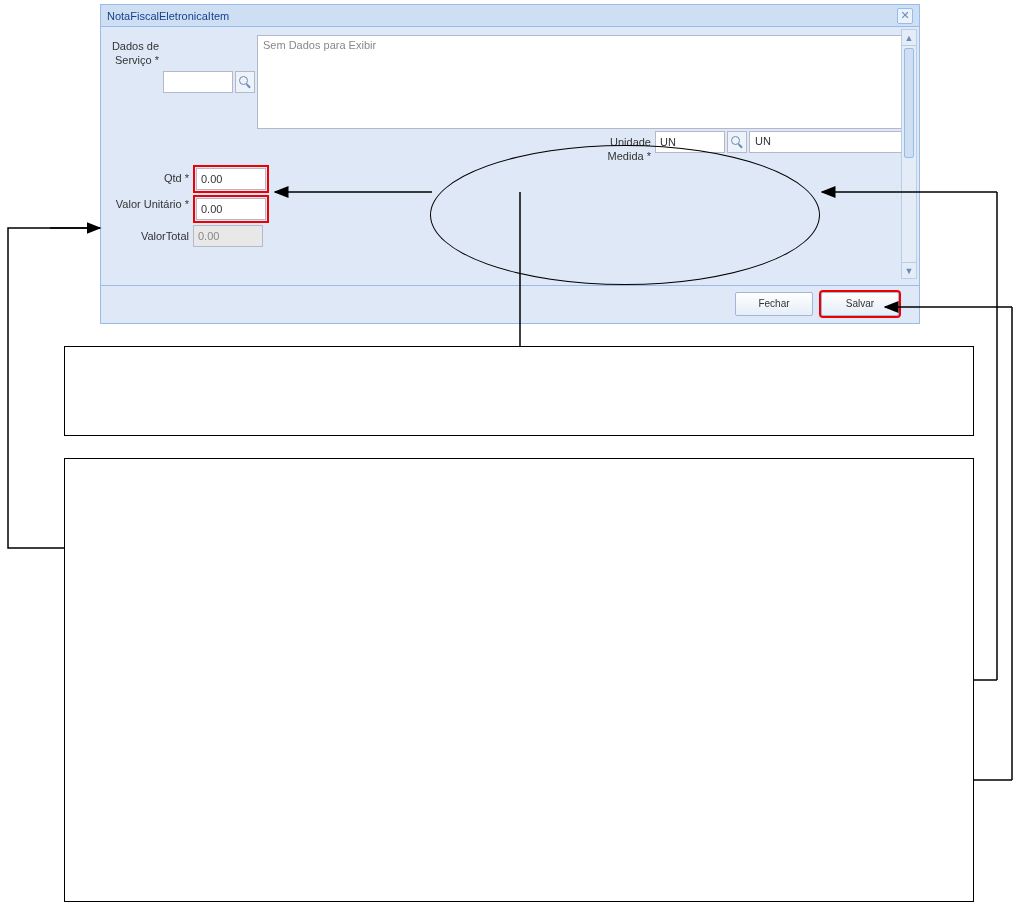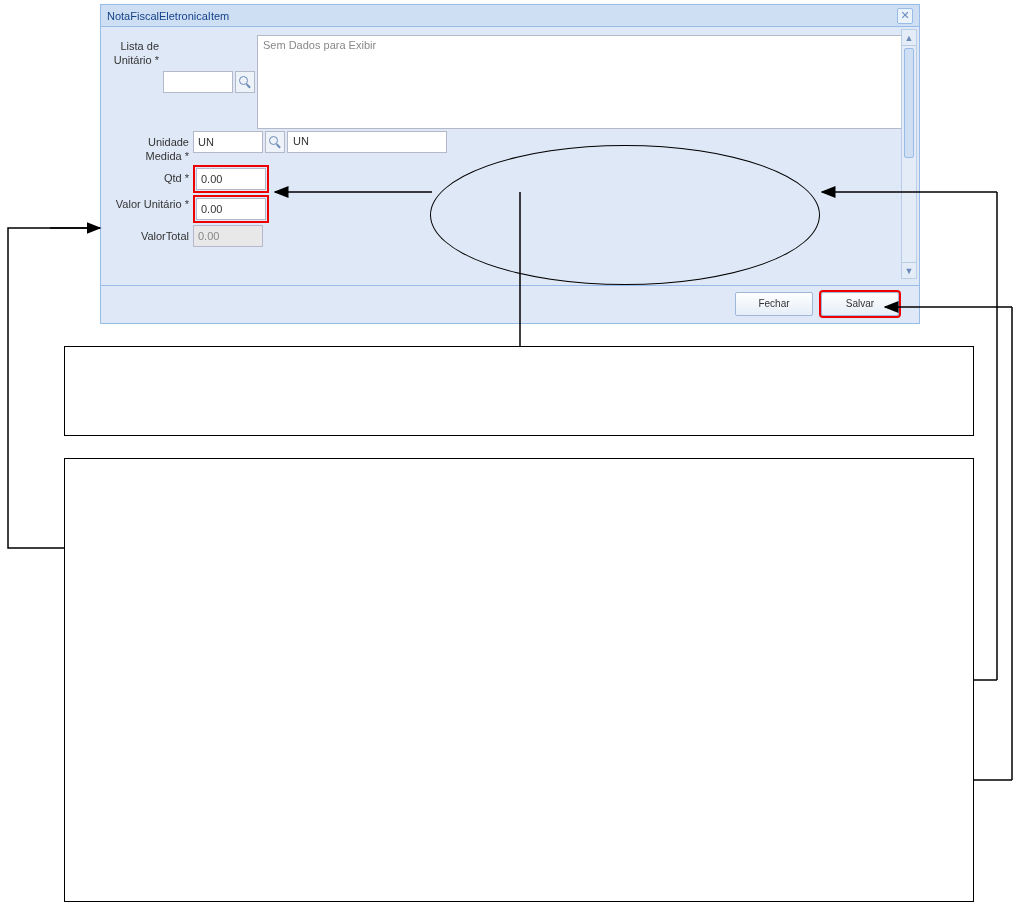--- a/index.html
+++ b/index.html
@@ -235,31 +235,31 @@
 
 <div class="window">
   <div class="window-header">
     <span class="window-title">NotaFiscalEletronicaItem</span>
     <span class="close-btn">✕</span>
   </div>
 
   <div class="window-body">
 
     <div class="form-row">
-      <div class="form-label">Lista de Unitário *</div>
+      <div class="form-label">Dados de Serviço *</div>
       <div class="field-wrap">
         <input class="text-input small" value="" style="">
         <span class="lookup-btn">
             <span class="magnifier"></span>
           </span>
         <div class="textarea-display">Sem Dados para Exibir</div>
       </div>
     </div>
 
-    <div class="form-row" style="">
+    <div class="form-row" style="justify-content:flex-end;">
       <div class="form-label">Unidade Medida *</div>
       <div class="field-wrap">
         <input class="text-input med" value="UN" style="">
         <span class="lookup-btn">
             <span class="magnifier"></span>
           </span>
         <div class="un-display">UN</div>
       </div>
     </div>
 

